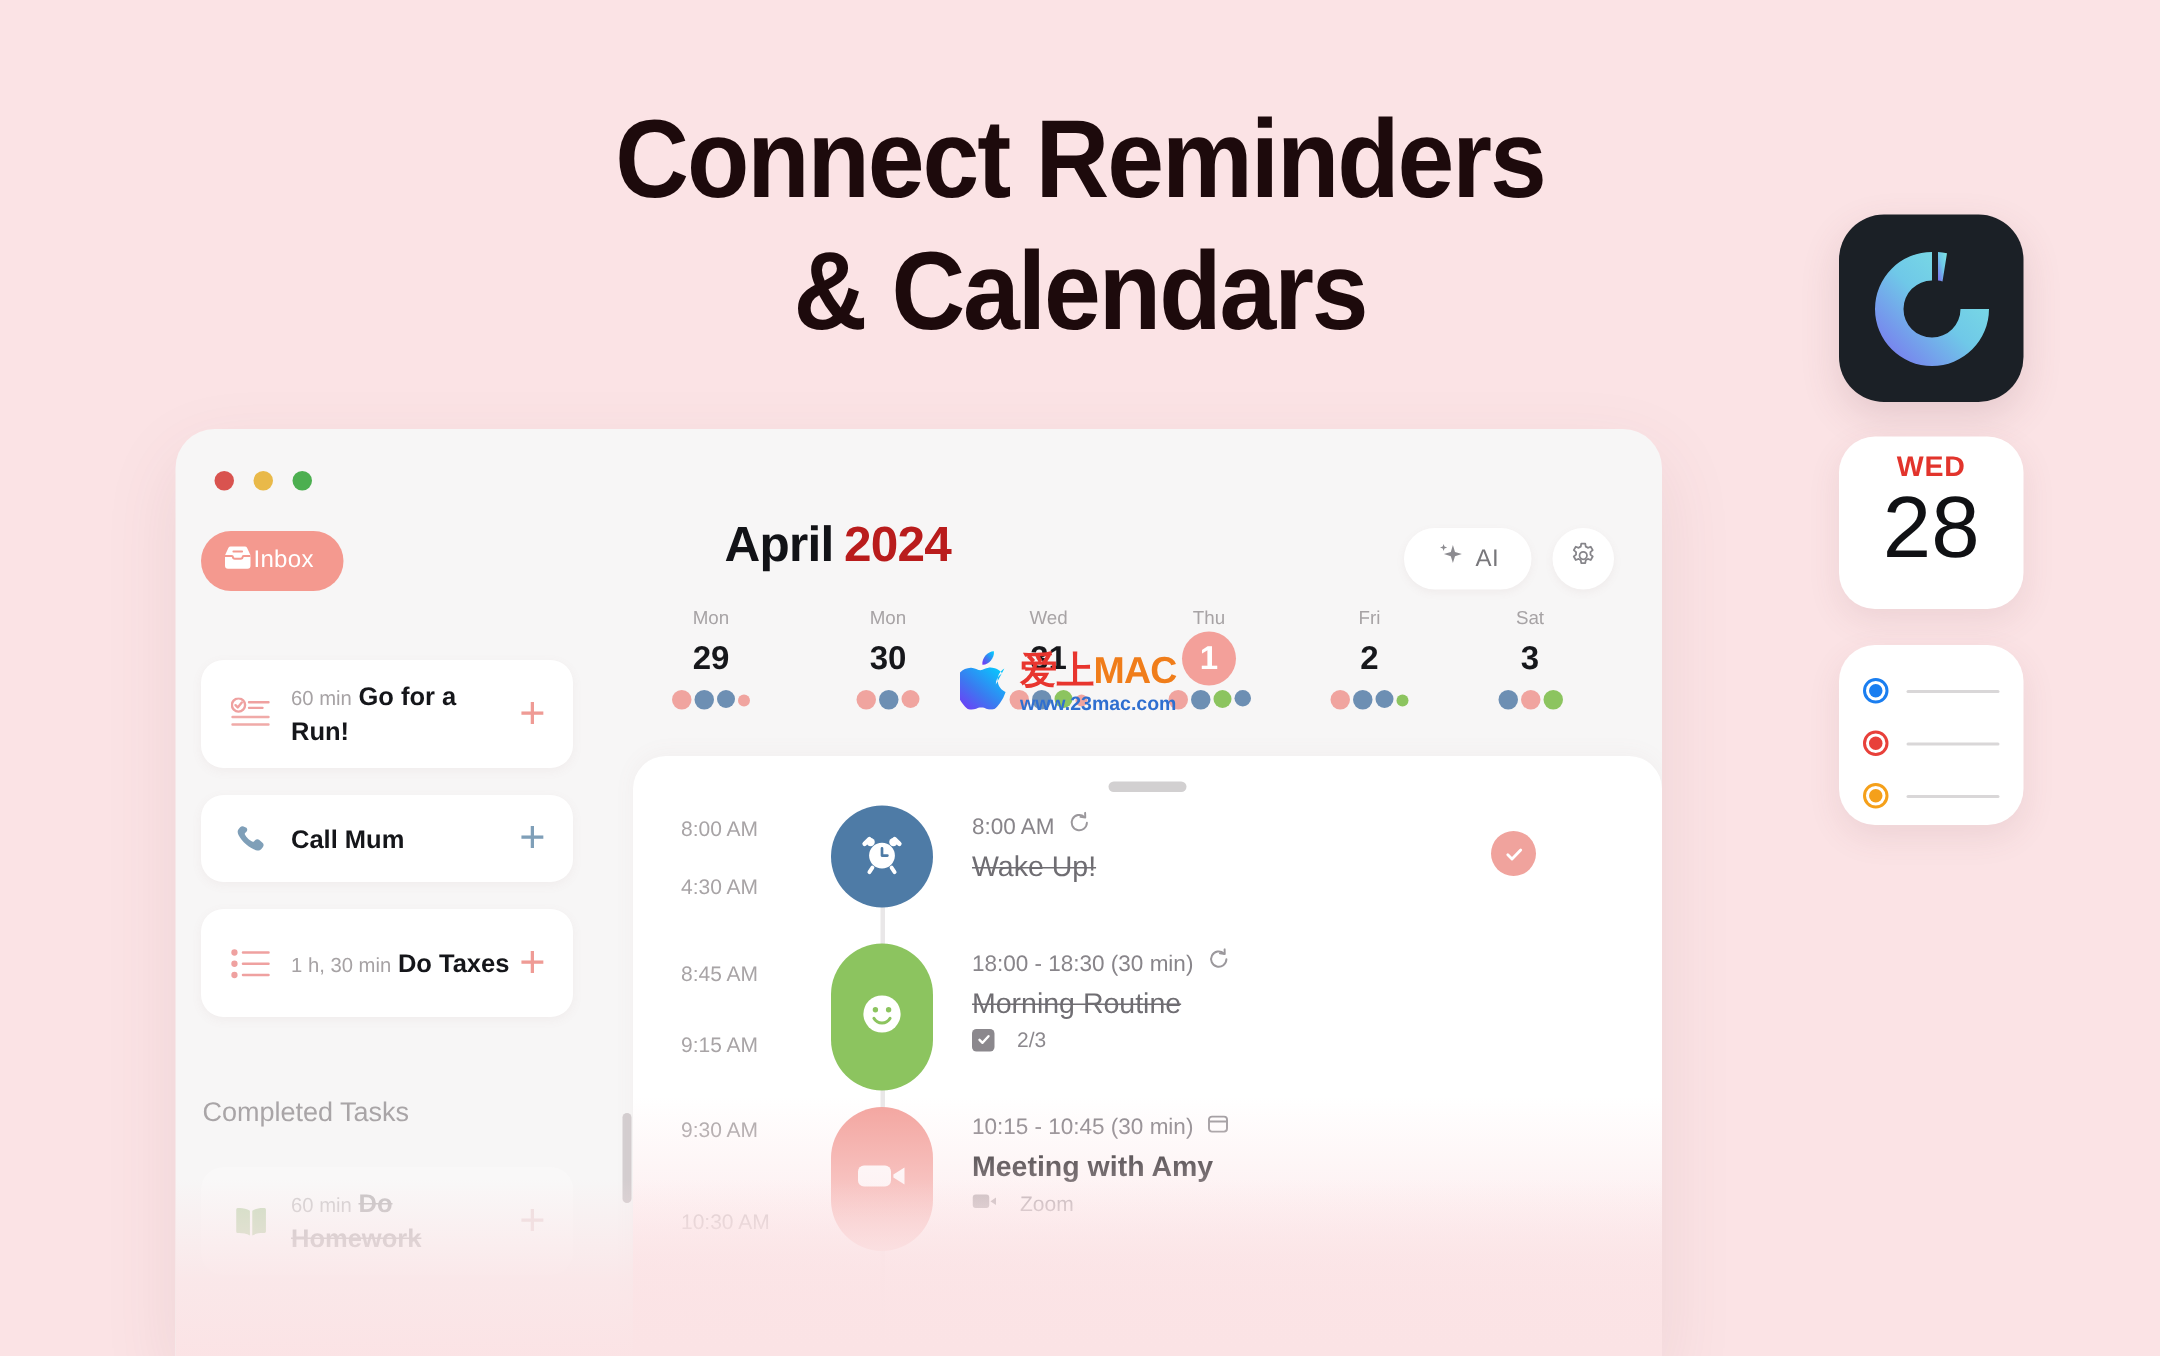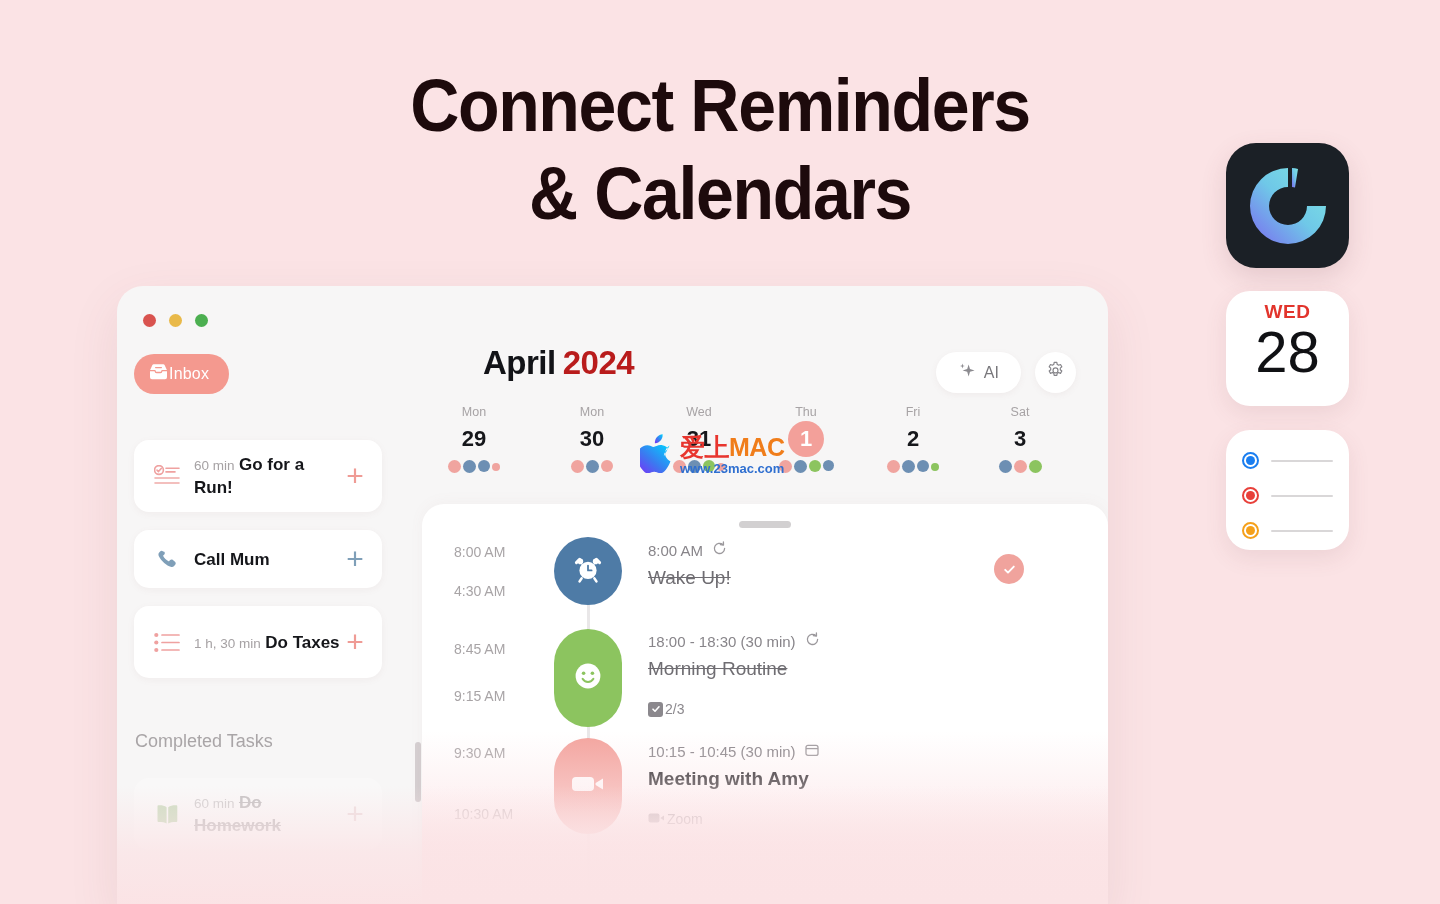--- a/index.html
+++ b/index.html
@@ -177,22 +177,22 @@
   .ev-meta {
     display: flex; align-items: center; gap: 9px;
     font-size: 15px; color: #88858a; line-height: 20px;
   }
   .ev-title {
     font-size: 19px; font-weight: bold; color: #16171b;
     line-height: 27px; margin-top: 3px;
   }
   .ev-title.struck { text-decoration: line-through; color: #6f6d72; font-weight: 500; }
   .ev-sub {
-    display: flex; align-items: center; gap: 2px;
-    font-size: 14px; color: #8b888d; margin-top: 19px;
+    display: flex; align-items: center; gap: 15px;
+    font-size: 14px; color: #8b888d; margin-top: 2px;
   }
   .chk-count {
     width: 15px; height: 15px; border-radius: 3px; background: #8b888d;
     display: inline-flex; align-items: center; justify-content: center;
   }
   .done-badge {
     position: absolute; left: 572px;
     width: 30px; height: 30px; border-radius: 50%;
     background: #f0a39d;
     display: flex; align-items: center; justify-content: center;

